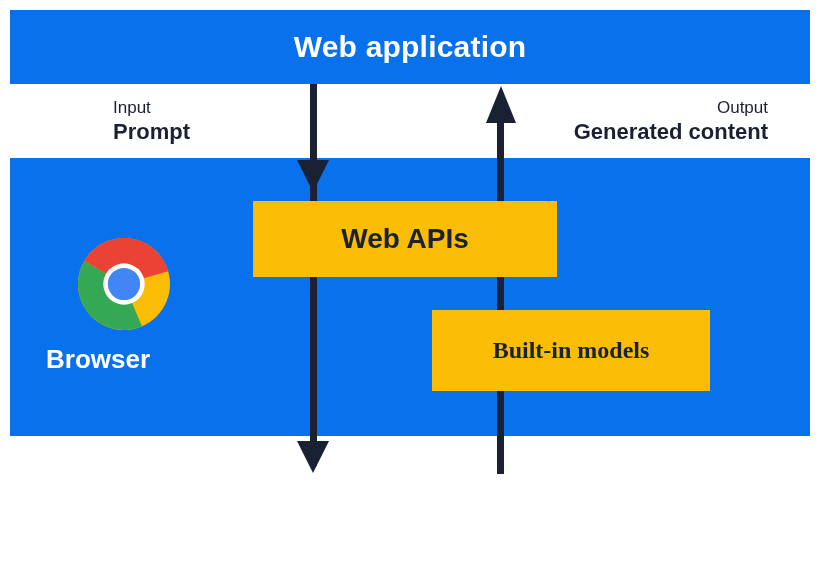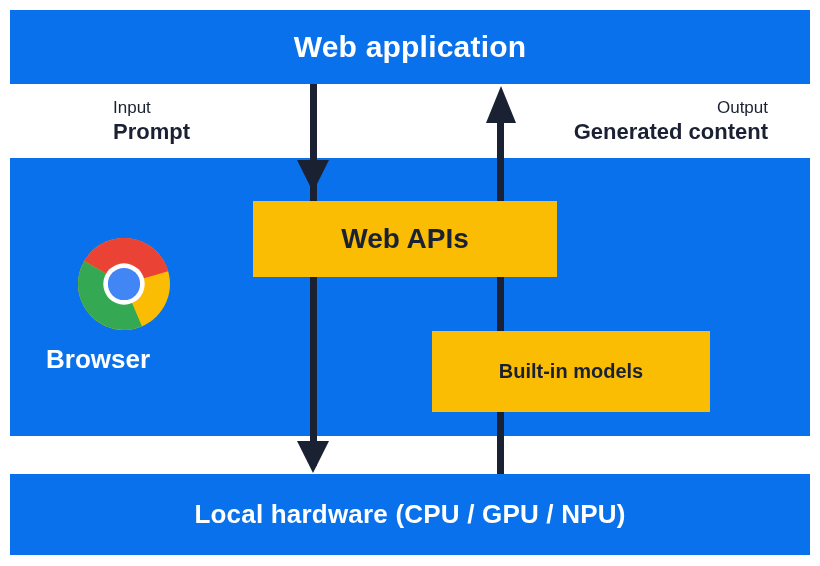--- a/index.html
+++ b/index.html
@@ -34,21 +34,21 @@
   .io-left{left:113px;text-align:left;}
   .io-right{right:52px;text-align:right;}
   .io-caption{color:var(--dark);font-size:17px;font-weight:400;line-height:22px;}
   .io-value{color:var(--dark);font-size:22px;font-weight:700;line-height:25px;}
   .chip{
     position:absolute;background:var(--yellow);z-index:2;
     display:flex;align-items:center;justify-content:center;
     color:var(--dark);font-weight:700;text-align:right;
   }
   .chip-webapis{left:253px;top:201px;width:304px;height:76px;font-size:28px;}
-  .chip-builtin{left:432px;top:331px;width:278px;height:81px;font-size:20px;line-height:33px;}
+  .chip-builtin{left:432px;top:310px;width:278px;height:81px;font-size:24px;line-height:33px;font-family:Liberation Serif, serif;}
   .vline{position:absolute;width:7px;background:var(--dark);z-index:1;}
   .line-down{left:310px;top:84px;height:382px;}
   .line-up{left:497px;top:100px;height:374px;}
   .tri{position:absolute;width:0;height:0;z-index:1;}
   .tri-down{border-left:16px solid transparent;border-right:16px solid transparent;border-top:32px solid var(--dark);}
   .tri-up{border-left:15px solid transparent;border-right:15px solid transparent;border-bottom:37px solid var(--dark);}
   .head-mid{left:297px;top:160px;}
   .head-bottom{left:297px;top:441px;border-top-width:32px;}
   .head-up{left:486px;top:86px;}
   .chrome{position:absolute;left:78px;top:238px;width:92px;height:92px;}
@@ -96,17 +96,14 @@
 
   <div class="chip chip-webapis">
     <span>Web APIs</span>
   </div>
   <div class="chip chip-builtin">
     <span>
       <span>Built-in models</span><br>
     </span>
   </div>
 
-  <div class="layer layer-bottom">
-    <span class="bar-title-sm">Local hardware (CPU / GPU / NPU)</span>
-  </div>
 
 </div>
 
 </body></html>

